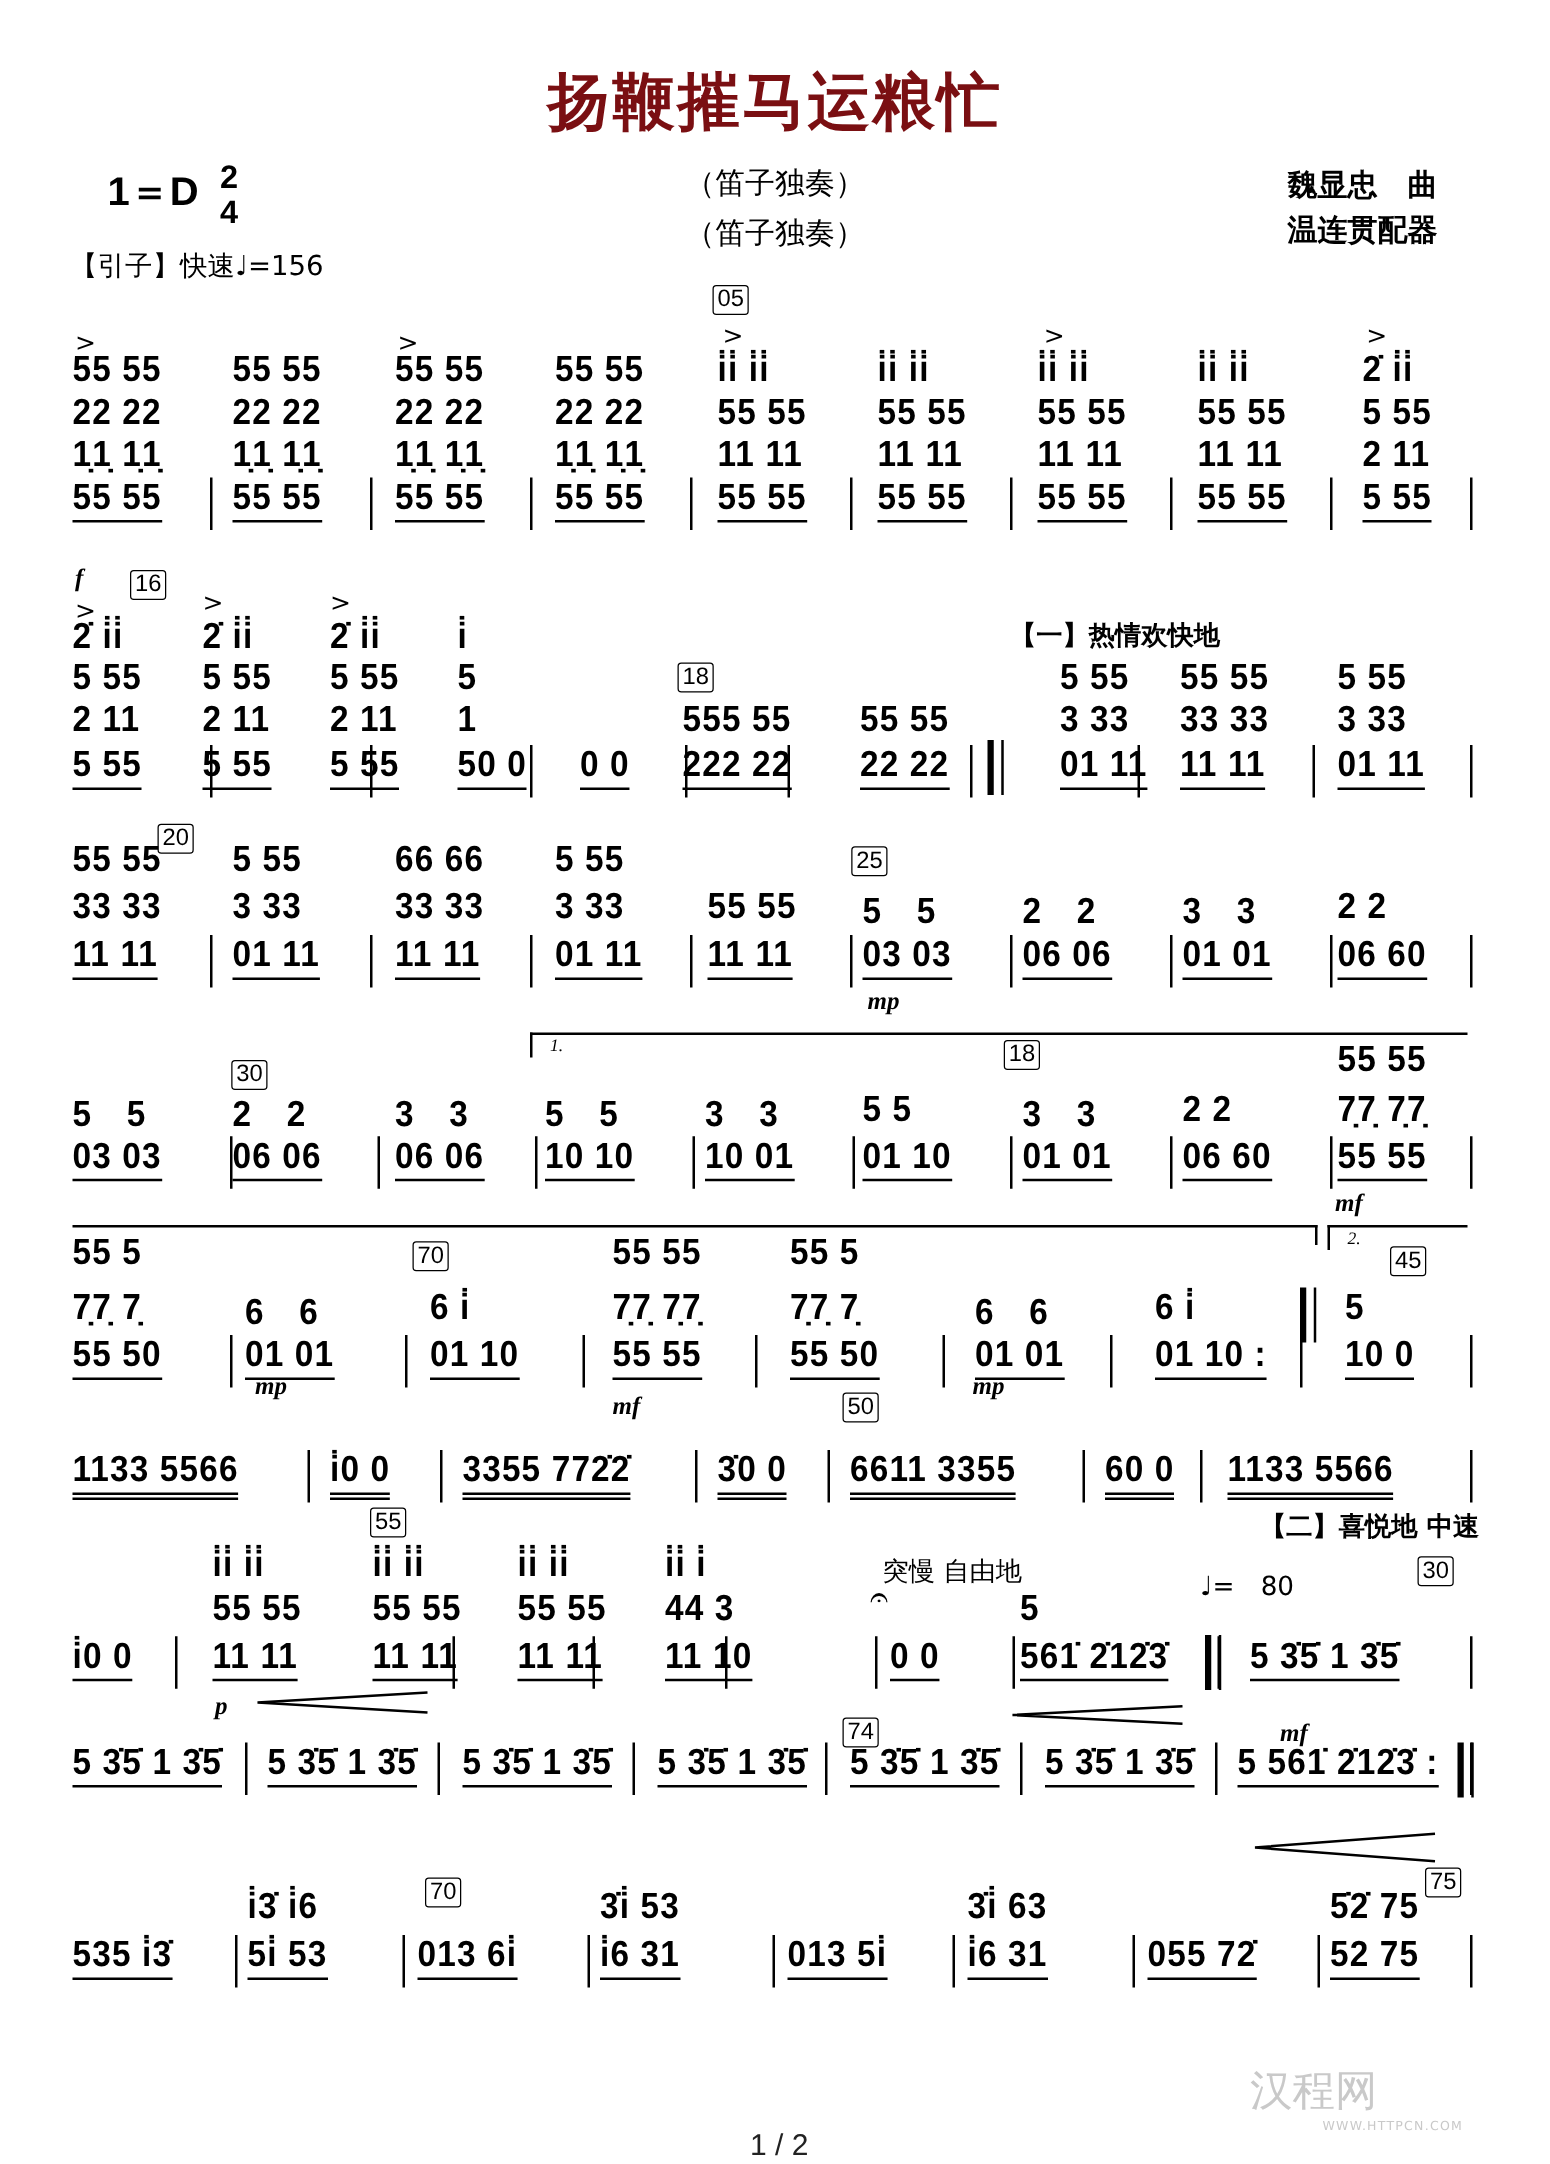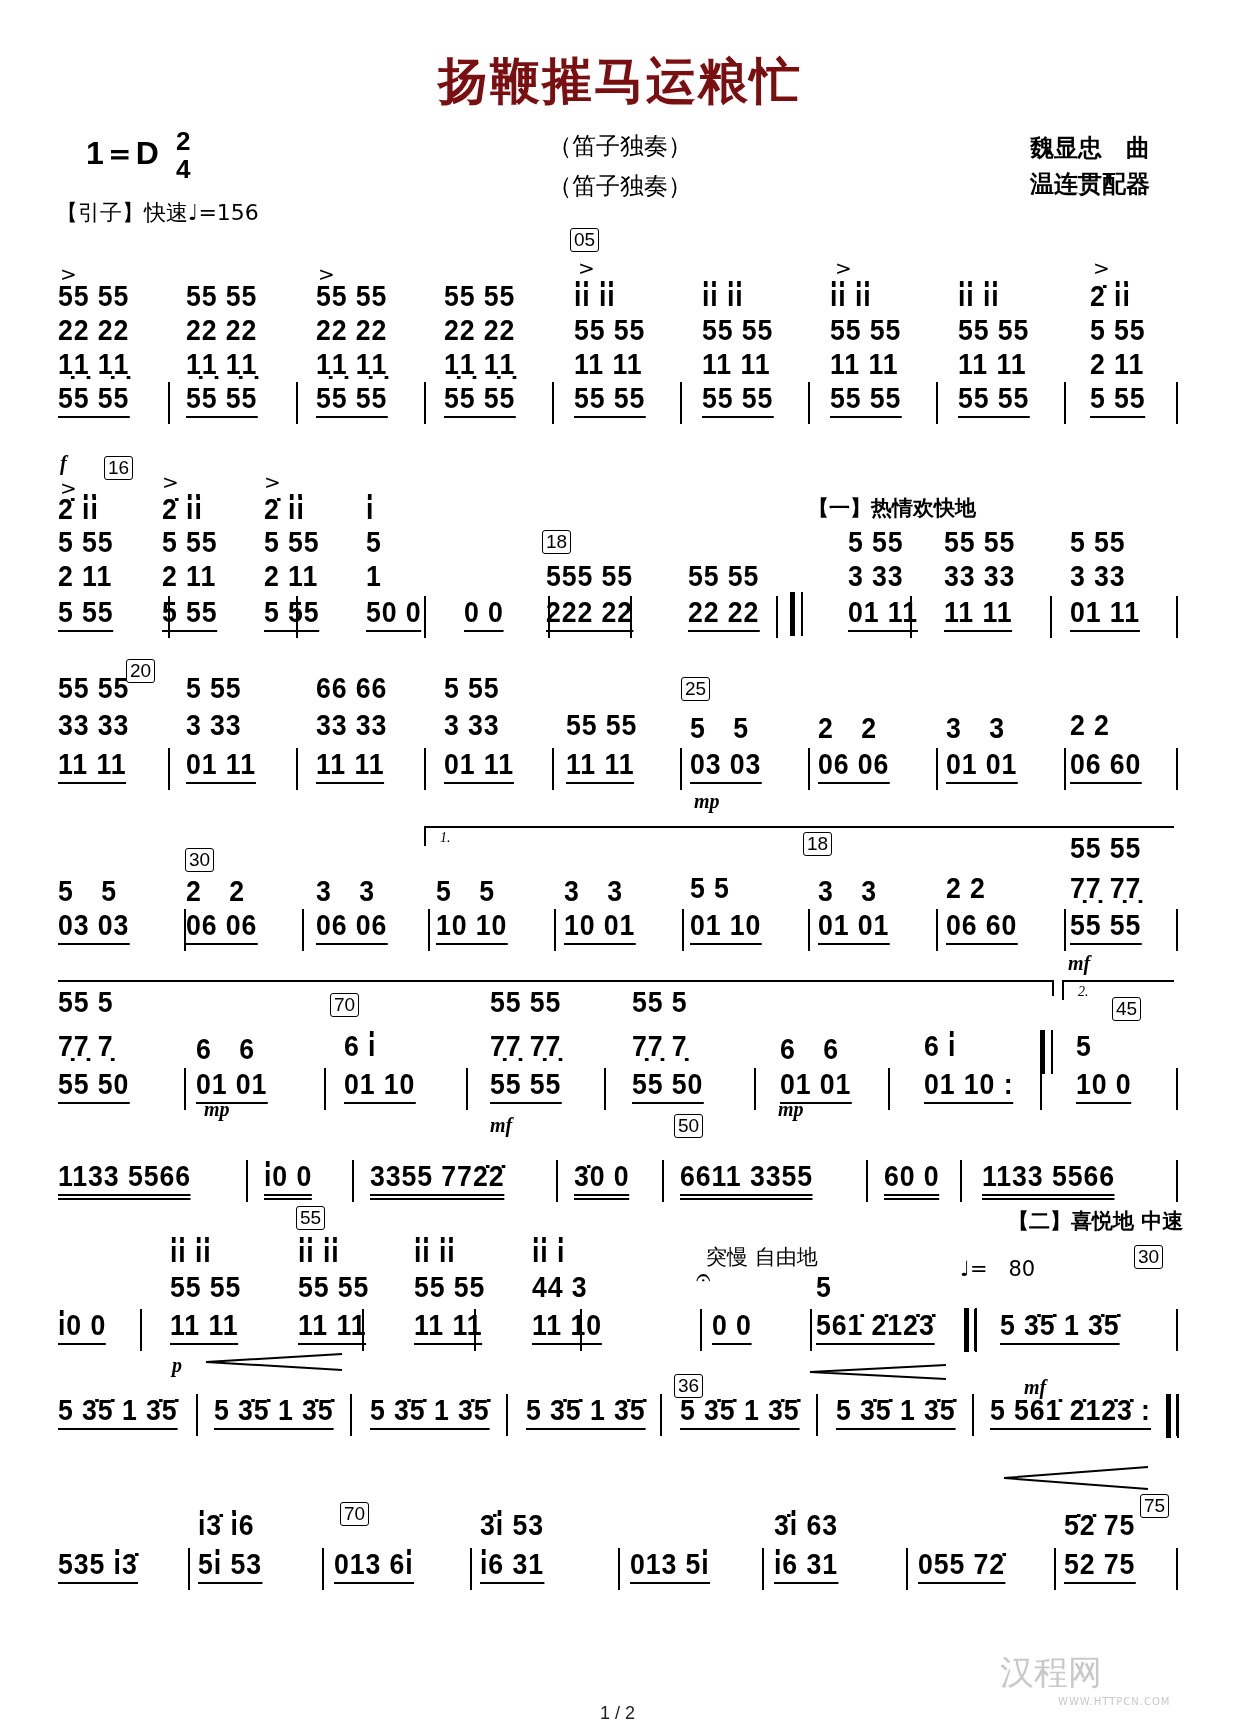--- a/index.html
+++ b/index.html
@@ -17,21 +17,21 @@
   .note{position:absolute;font-size:29px;font-weight:bold;font-family:"Liberation Sans",sans-serif;letter-spacing:1px;white-space:nowrap;transform:scaleX(0.92);transform-origin:left;}
   .note.u{border-bottom:2.5px solid #000;padding-bottom:1px;}
   .note.uu{border-bottom:6px double #000;padding-bottom:1px;}
   .bar{position:absolute;width:2px;background:#000;}
   .dbar{position:absolute;width:6px;border-left:5px solid #000;border-right:2px solid #000;}
   .dyn{position:absolute;font-family:"Liberation Serif",serif;font-style:italic;font-weight:bold;font-size:20px;}
   .accent{position:absolute;font-size:20px;font-family:"DejaVu Sans",sans-serif;}
   .volta{position:absolute;border-top:2px solid #000;border-left:2px solid #000;height:18px;}
   .volta span{font-family:"Liberation Serif",serif;font-style:italic;font-size:14px;margin-left:14px;}
   .hairpin{position:absolute;}
-  .footer{left:600px;top:1703px;font-size:18px;color:#222;}
+  .footer{left:600px;top:1703px;font-size:24px;color:#222;}
   .watermark{left:1000px;top:1650px;color:#c9c9c9;font-size:34px;font-family:"DejaVu Sans",sans-serif;}
   .watermark small{display:block;font-size:10px;letter-spacing:1px;margin-left:58px;}
 </style>
 </head>
 <body>
 
 <div class="abs title">扬鞭摧马运粮忙</div>
 <div class="abs key">1＝D</div>
 <div class="abs tsig">
   <div>2</div>
@@ -54,21 +54,21 @@
 <div class="abs rehearsal" style="left:542px;top:530px">18</div>
 <div class="abs rehearsal" style="left:126px;top:659px">20</div>
 <div class="abs rehearsal" style="left:681px;top:677px">25</div>
 <div class="abs rehearsal" style="left:185px;top:848px">30</div>
 <div class="abs rehearsal" style="left:803px;top:832px">18</div>
 <div class="abs rehearsal" style="left:330px;top:993px">70</div>
 <div class="abs rehearsal" style="left:1112px;top:997px">45</div>
 <div class="abs rehearsal" style="left:674px;top:1114px">50</div>
 <div class="abs rehearsal" style="left:296px;top:1206px">55</div>
 <div class="abs rehearsal" style="left:1134px;top:1245px">30</div>
-<div class="abs rehearsal" style="left:674px;top:1374px">36</div>
+<div class="abs rehearsal" style="left:674px;top:1374px">74</div>
 <div class="abs rehearsal" style="left:340px;top:1502px">70</div>
 <div class="abs rehearsal" style="left:1140px;top:1494px">75</div>
 
 <div class="accent" style="left:60px;top:262px">&gt;</div>
 <div class="accent" style="left:318px;top:262px">&gt;</div>
 <div class="accent" style="left:578px;top:256px">&gt;</div>
 <div class="accent" style="left:835px;top:256px">&gt;</div>
 <div class="accent" style="left:1093px;top:256px">&gt;</div>
 <div class="accent" style="left:60px;top:476px">&gt;</div>
 <div class="accent" style="left:162px;top:470px">&gt;</div>

